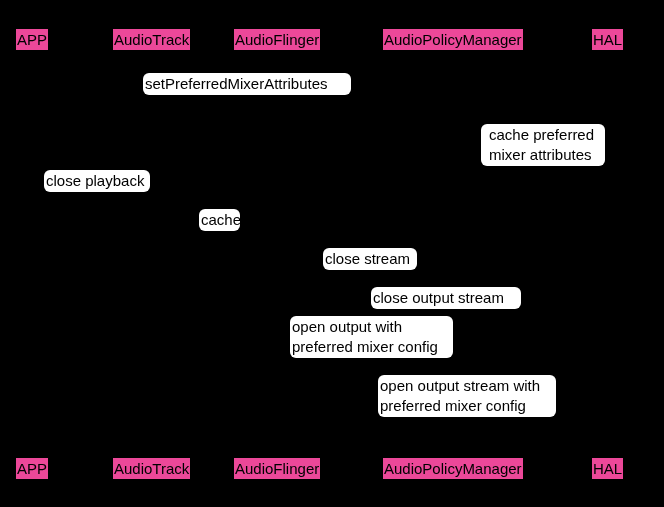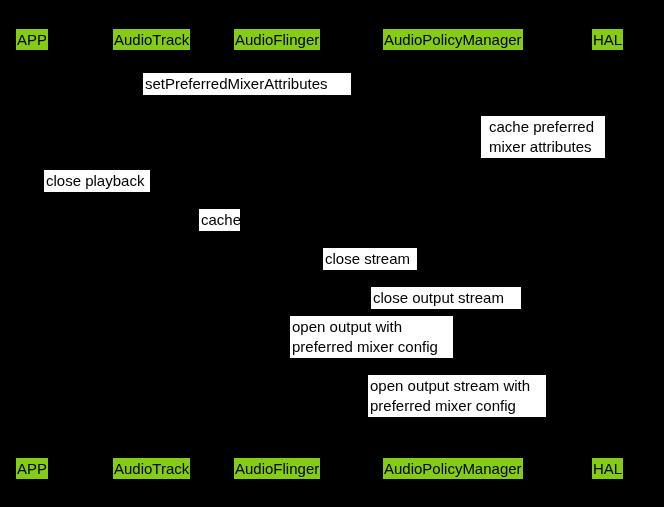--- a/index.html
+++ b/index.html
@@ -12,37 +12,38 @@
     position: relative;
     width: 664px;
     height: 507px;
     background: #000000;
     overflow: hidden;
     font-family: "Liberation Sans", sans-serif;
   }
   
   .participant {
     position: absolute;
-    background: #84cc16;
+    background: #ec4899;
     color: #000000;
     font-size: 15px;
     line-height: 21px;
     white-space: nowrap;
     padding: 0px 1px;
     letter-spacing: 0px;
   }
   
   .msg {
     position: absolute;
     background: #ffffff;
     color: #000000;
     font-size: 15px;
     line-height: 20px;
     white-space: pre;
     padding: 1px 2px;
+    border-radius: 6px;
   }
   .msg.center { }
   .msg.left   { text-align: left; }
   
   .lifeline {
     position: absolute;
     width: 1px;
     background: #000000;
   }
 </style>
@@ -59,29 +60,29 @@
     </div>
   <div id="headers">
       <div class="participant" style="left: 16px; top: 29px;">APP</div>
       <div class="participant" style="left: 113px; top: 29px;">AudioTrack</div>
       <div class="participant" style="left: 234px; top: 29px;">AudioFlinger</div>
       <div class="participant" style="left: 383px; top: 29px;">AudioPolicyManager</div>
       <div class="participant" style="left: 592px; top: 29px;">HAL</div>
     </div>
   <div id="messages">
       <div class="msg left" style="left: 143px; top: 73px; width: 204px;">setPreferredMixerAttributes</div>
-      <div class="msg left" style="left: 481px; top: 116px; width: 114px; padding-left: 8px;">cache preferred
+      <div class="msg left" style="left: 481px; top: 124px; width: 114px; padding-left: 8px;">cache preferred
 mixer attributes</div>
       <div class="msg left" style="left: 44px; top: 170px; width: 102px;">close playback</div>
       <div class="msg left" style="left: 199px; top: 209px; width: 37px;">cache</div>
       <div class="msg left" style="left: 323px; top: 248px; width: 90px;">close stream</div>
       <div class="msg left" style="left: 371px; top: 287px; width: 146px;">close output stream</div>
       <div class="msg center" style="left: 290px; top: 316px; width: 159px;">open output with
 preferred mixer config</div>
-      <div class="msg center" style="left: 368px; top: 375px; width: 174px;">open output stream with
+      <div class="msg center" style="left: 378px; top: 375px; width: 174px;">open output stream with
 preferred mixer config</div>
     </div>
   <div id="footers">
       <div class="participant" style="left: 16px; top: 458px;">APP</div>
       <div class="participant" style="left: 113px; top: 458px;">AudioTrack</div>
       <div class="participant" style="left: 234px; top: 458px;">AudioFlinger</div>
       <div class="participant" style="left: 383px; top: 458px;">AudioPolicyManager</div>
       <div class="participant" style="left: 592px; top: 458px;">HAL</div>
     </div>
 </div>

